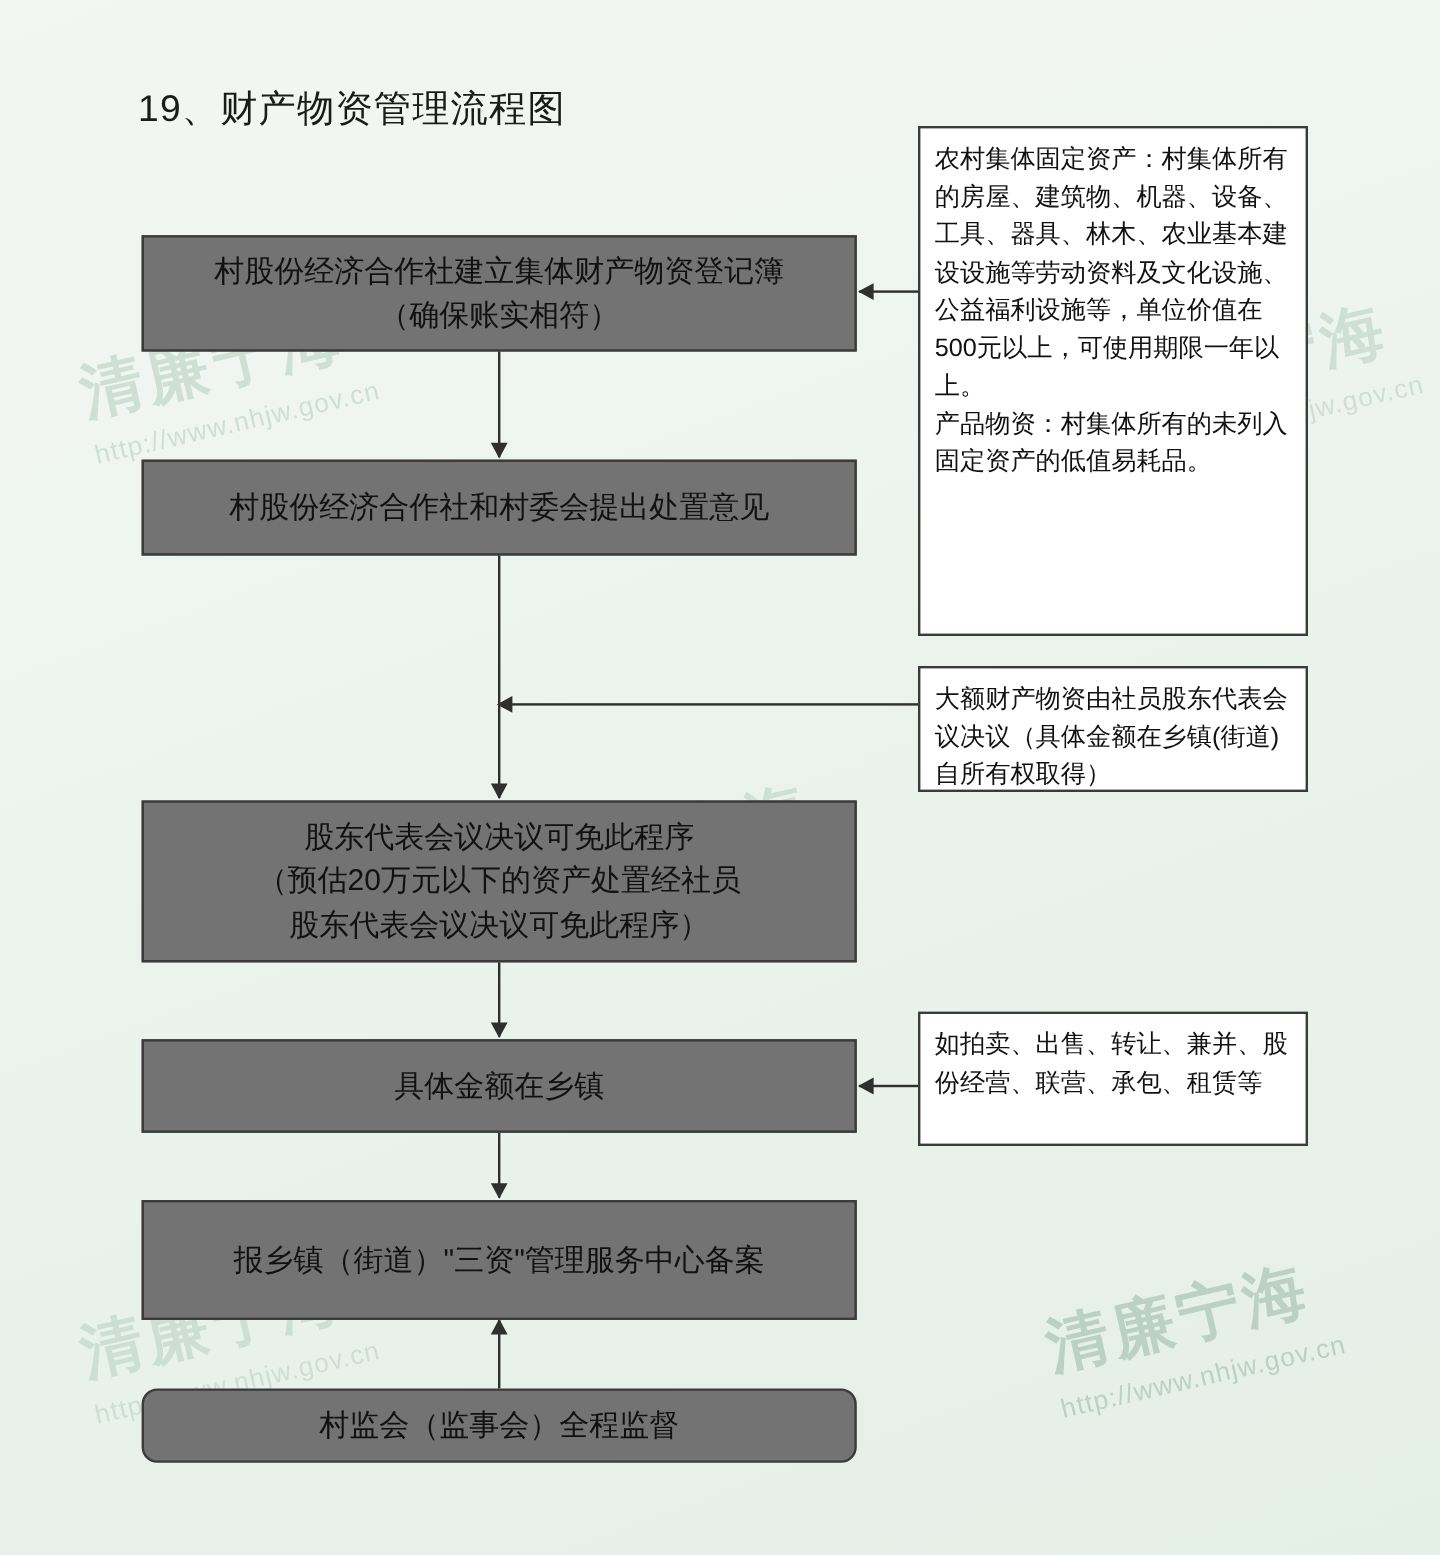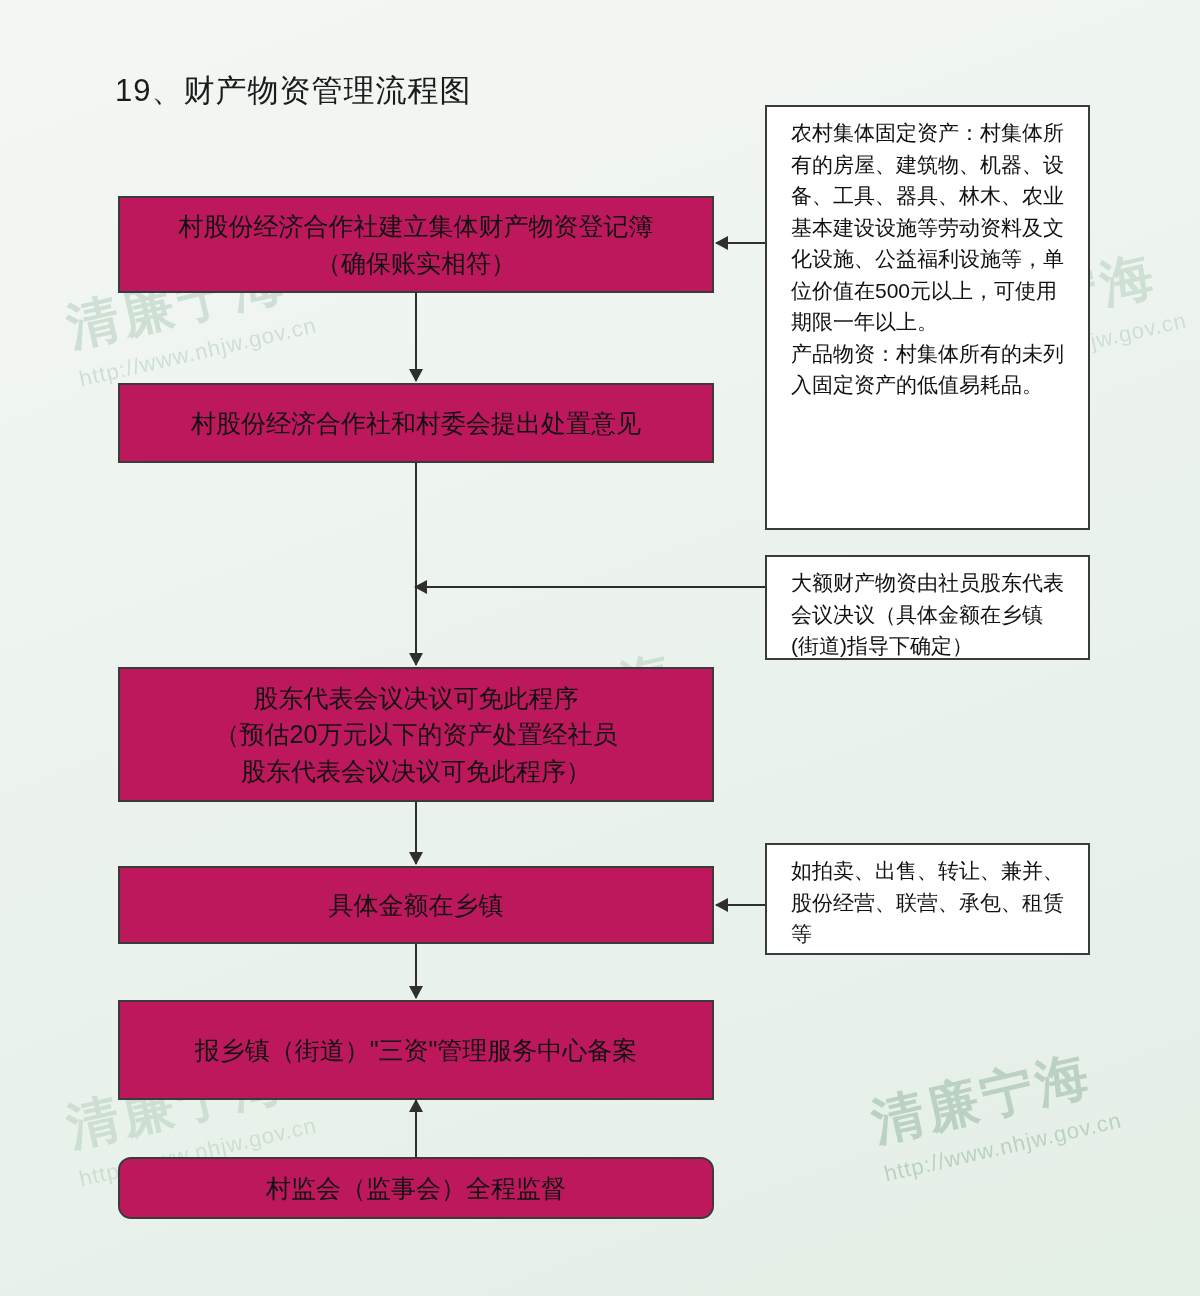--- a/index.html
+++ b/index.html
@@ -24,21 +24,21 @@
     color: #1b1b1b;
     letter-spacing: 1px;
     white-space: nowrap;
   }
 
   
   .node {
     position: absolute;
     box-sizing: border-box;
     border: 2px solid #3b3b3b;
-    background: #be185d;
+    background: #737373;
     color: #111111;
     display: flex;
     align-items: center;
     justify-content: center;
     text-align: center;
     line-height: 1.45;
     font-size: 25px;
     padding: 6px 10px;
   }
   .node .lines {
@@ -49,21 +49,21 @@
   }
 
   .note {
     position: absolute;
     box-sizing: border-box;
     border: 2px solid #3b3b3b;
     background: #ffffff;
     color: #111111;
     font-size: 21px;
     line-height: 1.5;
-    padding: 10px 24px;
+    padding: 10px 12px;
     text-align: left;
   }
   .note p {
     margin: 0;
   }
 
   
   .arrow-v {
     position: absolute;
     width: 2px;
@@ -193,21 +193,21 @@
     <div>村监会（监事会）全程监督</div>
   </div>
 </div>
 
 <div class="note" style="left:765px; top:105px; width:325px; height:425px;">
   <p>农村集体固定资产：村集体所有的房屋、建筑物、机器、设备、工具、器具、林木、农业基本建设设施等劳动资料及文化设施、公益福利设施等，单位价值在500元以上，可使用期限一年以上。</p>
   <p>产品物资：村集体所有的未列入固定资产的低值易耗品。</p>
 </div>
 
 <div class="note" style="left:765px; top:555px; width:325px; height:105px;">
-  <p>大额财产物资由社员股东代表会议决议（具体金额在乡镇(街道)指导下确定）</p>
+  <p>大额财产物资由社员股东代表会议决议（具体金额在乡镇(街道)自所有权取得）</p>
 </div>
 
 <div class="note" style="left:765px; top:843px; width:325px; height:112px;">
   <p>如拍卖、出售、转让、兼并、股份经营、联营、承包、租赁等</p>
 </div>
 
 <div class="arrow-v" style="left:415px; top:293px; height:88px;"></div>
 
 <div class="arrow-v" style="left:415px; top:463px; height:202px;"></div>
 

